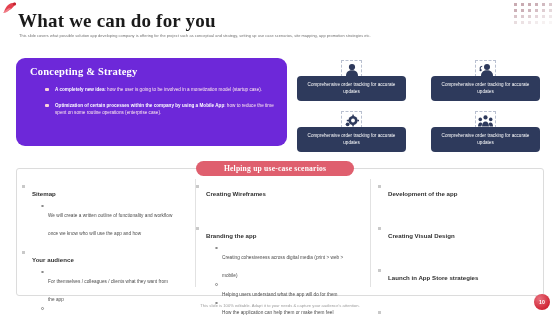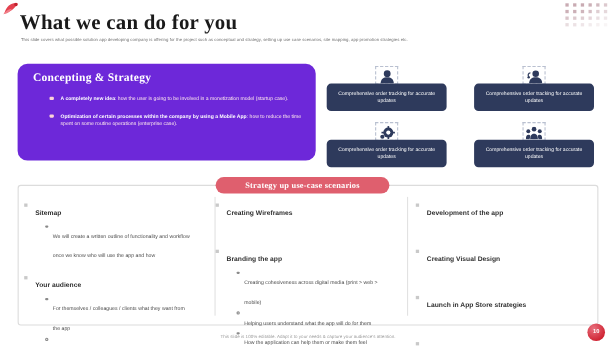--- a/index.html
+++ b/index.html
@@ -254,21 +254,21 @@
           <circle cx="12.7" cy="4.4" r="1.8"></circle>
           <path d="M15 11.5 C15 8.6, 14 7.4, 12.6 7.4 C11.7 7.4, 11.1 7.9, 10.8 8.6 L11.6 11.5 Z"></path>
         </g>
       </svg>
   </div>
   <div class="feat f4">
     <span>Comprehensive order tracking for accurate updates</span>
   </div>
 
   <div class="scen-pill">
-    <span>Strategy up use-case scenarios</span>
+    <span>Helping up use-case scenarios</span>
   </div>
 
   <div class="panel">
     <div class="vdiv vd1"></div>
     <div class="vdiv vd2"></div>
   </div>
 
   <div class="col col1">
     <div class="hrow">
       <span class="hbullet"></span>

